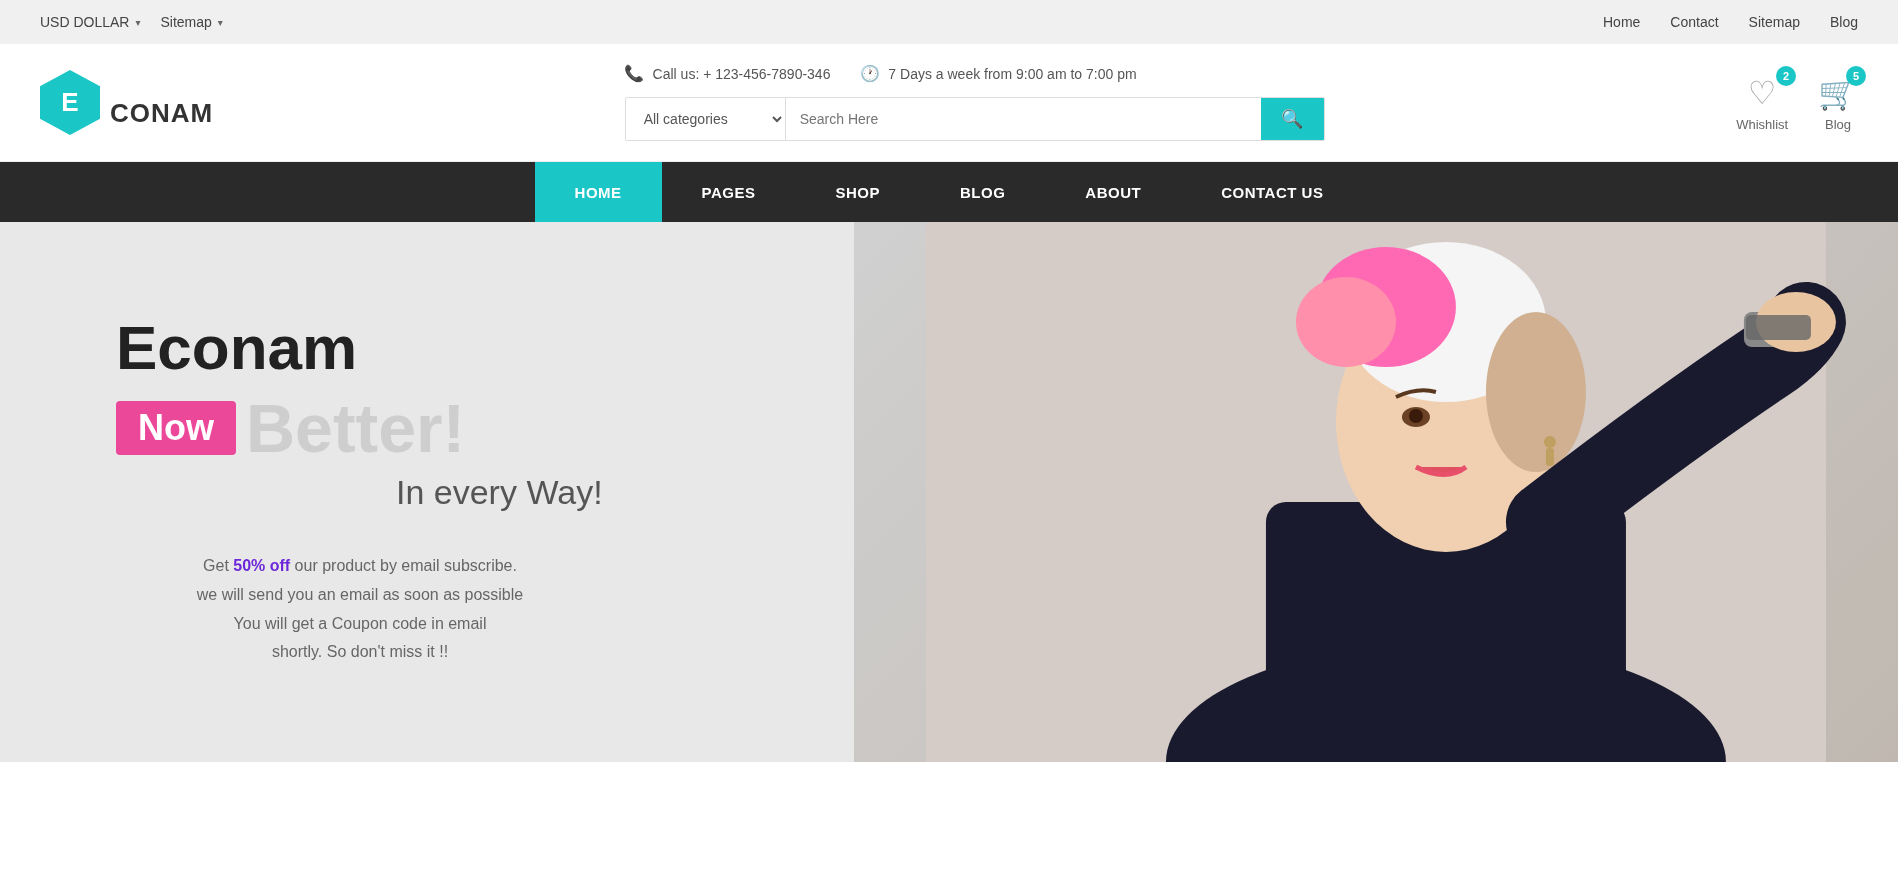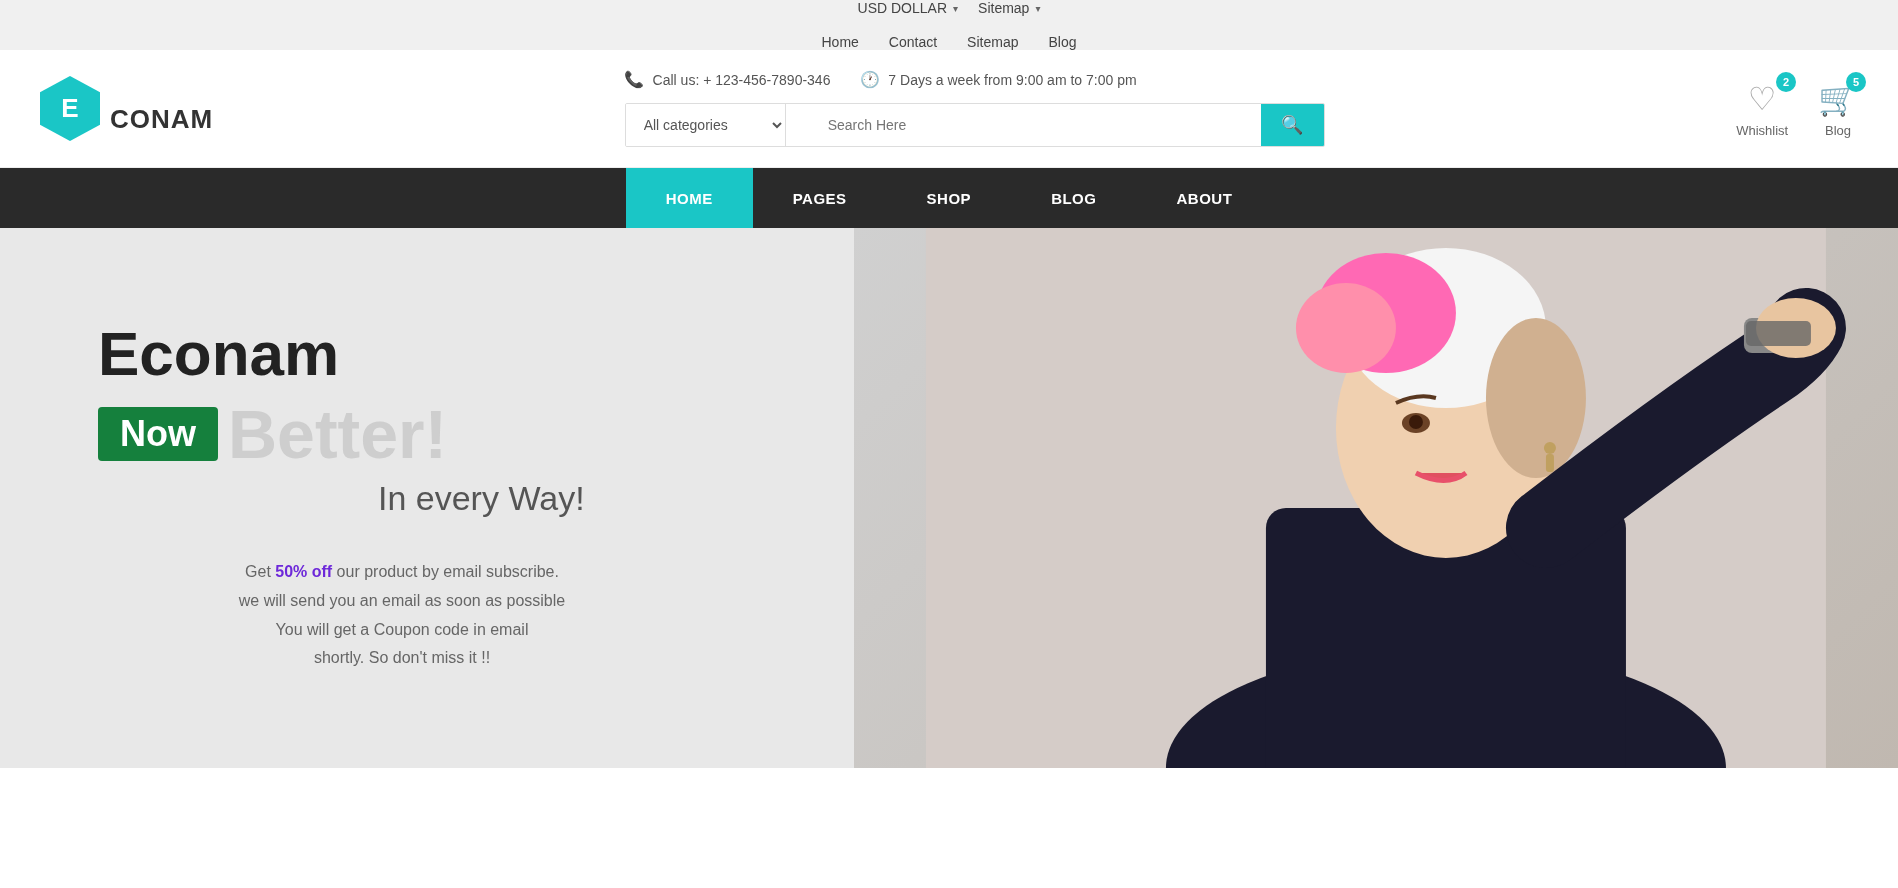--- a/index.html
+++ b/index.html
@@ -1,26 +1,25 @@
 <!DOCTYPE html>
 <html><head>
   <meta charset="utf-8">
   <style>
     * { margin: 0; padding: 0; box-sizing: border-box; }
     body { font-family: Arial, sans-serif; background: #fff; width: 1898px; }
 
     
     .top-bar {
       background: #f0f0f0;
-      height: 50px;
+      height: 44px;
       display: flex;
       align-items: center;
       justify-content: space-between;
       padding: 0 40px;
-      flex-direction: column;
     }
     .top-bar-left { display: flex; align-items: center; gap: 20px; }
     .top-bar-item {
       display: flex; align-items: center; gap: 6px;
       font-size: 14px; color: #444; cursor: pointer;
     }
     .dropdown-arrow { font-size: 10px; color: #666; }
     .top-bar-right { display: flex; gap: 30px; }
     .top-bar-right a {
       font-size: 14px; color: #444; text-decoration: none;
@@ -43,21 +42,21 @@
       display: flex; align-items: center; justify-content: center;
       font-size: 26px; font-weight: bold; color: #fff;
     }
     .logo-text { font-size: 26px; font-weight: bold; color: #333; letter-spacing: 1px; margin-top: 22px; }
 
     .header-center { flex: 1; max-width: 700px; margin: 0 60px; }
     .contact-info { display: flex; align-items: center; gap: 30px; margin-bottom: 14px; }
     .contact-item { display: flex; align-items: center; gap: 8px; font-size: 14px; color: #555; }
     .contact-icon { color: #1ac6c6; font-size: 16px; }
 
-    .search-bar { display: flex; border: 1px solid #ddd; border-radius: 2px; overflow: hidden; gap: 28px; }
+    .search-bar { display: flex; border: 1px solid #ddd; border-radius: 2px; overflow: hidden; }
     .search-category {
       padding: 10px 14px;
       border: none; border-right: 1px solid #ddd;
       background: #fff; font-size: 14px; color: #555;
       cursor: pointer; outline: none; min-width: 160px;
     }
     .search-input {
       flex: 1; padding: 10px 14px;
       border: none; outline: none; font-size: 14px;
     }
@@ -100,36 +99,35 @@
     .hero {
       position: relative;
       background: #e8e8e8;
       min-height: 540px;
       display: flex;
       align-items: center;
       overflow: hidden;
     }
     .hero-left {
       flex: 1;
-      padding: 60px 56px;
+      padding: 60px 116px;
       max-width: 720px;
-      margin-left: 42px;
     }
     .hero-title-main { font-size: 62px; font-weight: 900; color: #222; line-height: 1; }
     .hero-title-overlay {
       display: flex; align-items: center; gap: 10px;
       margin-top: 10px;
     }
     .hero-better {
       font-size: 68px; font-weight: 900;
       color: rgba(180,180,180,0.5);
       position: relative;
     }
     .hero-now-badge {
-      background: #15803d;
+      background: #ec4899;
       color: #fff;
       font-size: 36px;
       font-weight: bold;
       padding: 6px 22px;
       border-radius: 4px;
       position: relative;
       z-index: 2;
       text-align: center;
     }
     .hero-subtitle {
@@ -221,20 +219,21 @@
     </div>
   </div>
 </div>
 
 <nav class="nav-bar">
   <div class="nav-item active">HOME</div>
   <div class="nav-item">PAGES</div>
   <div class="nav-item">SHOP</div>
   <div class="nav-item">BLOG</div>
   <div class="nav-item">ABOUT</div>
+  <div class="nav-item">CONTACT US</div>
 </nav>
 
 <section class="hero">
   <div class="hero-left">
     <div class="hero-title-main">Econam</div>
     <div class="hero-title-overlay">
       <span class="hero-now-badge">Now</span>
       <span class="hero-better">Better!</span>
     </div>
     <div class="hero-subtitle">In every Way!</div>

